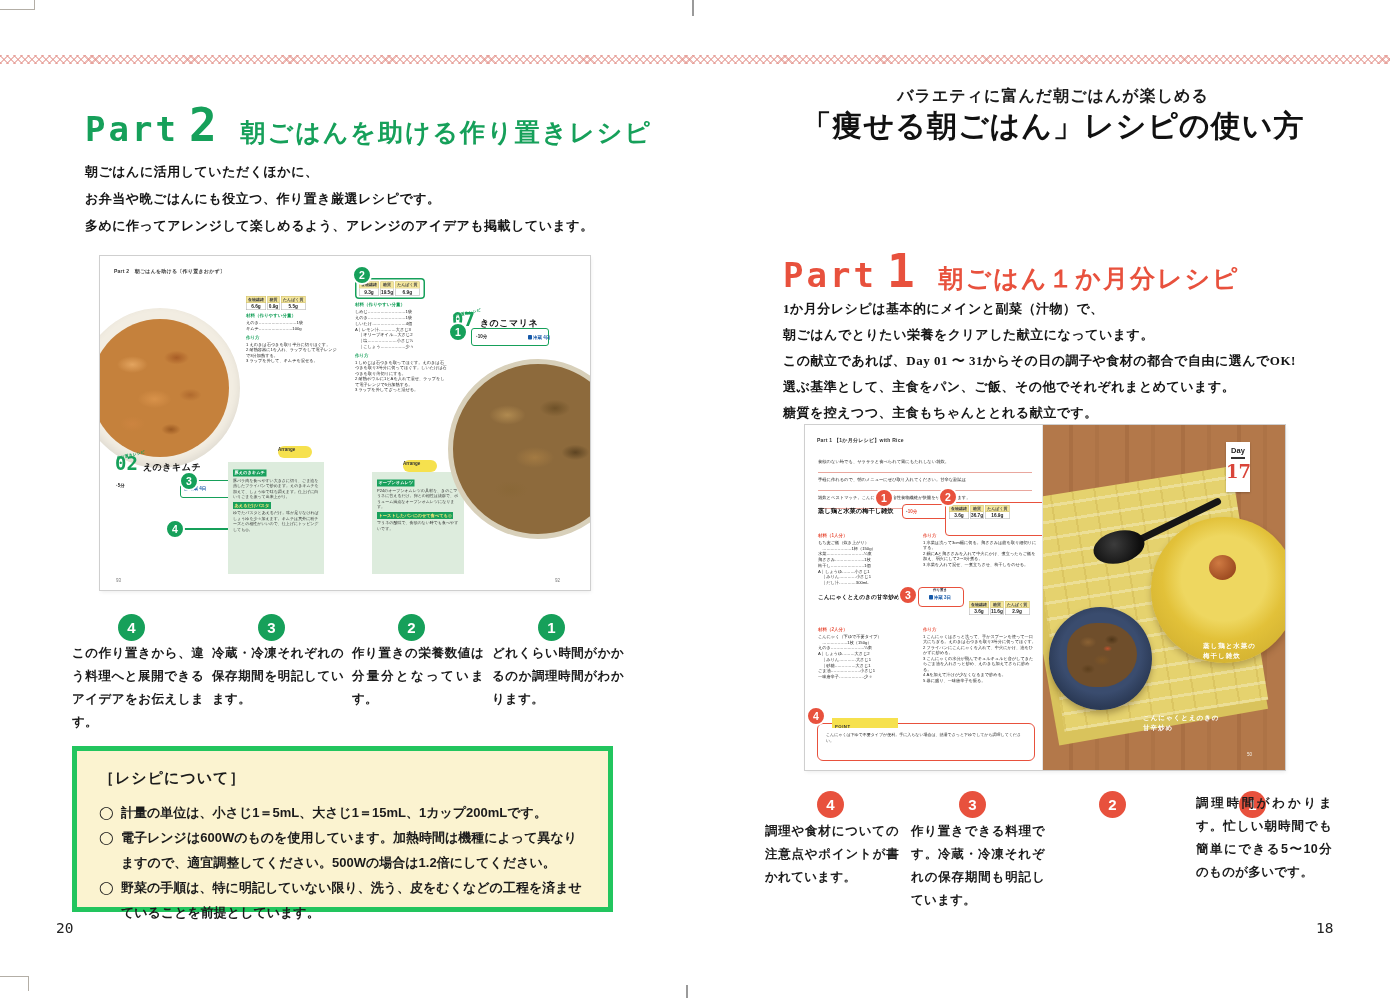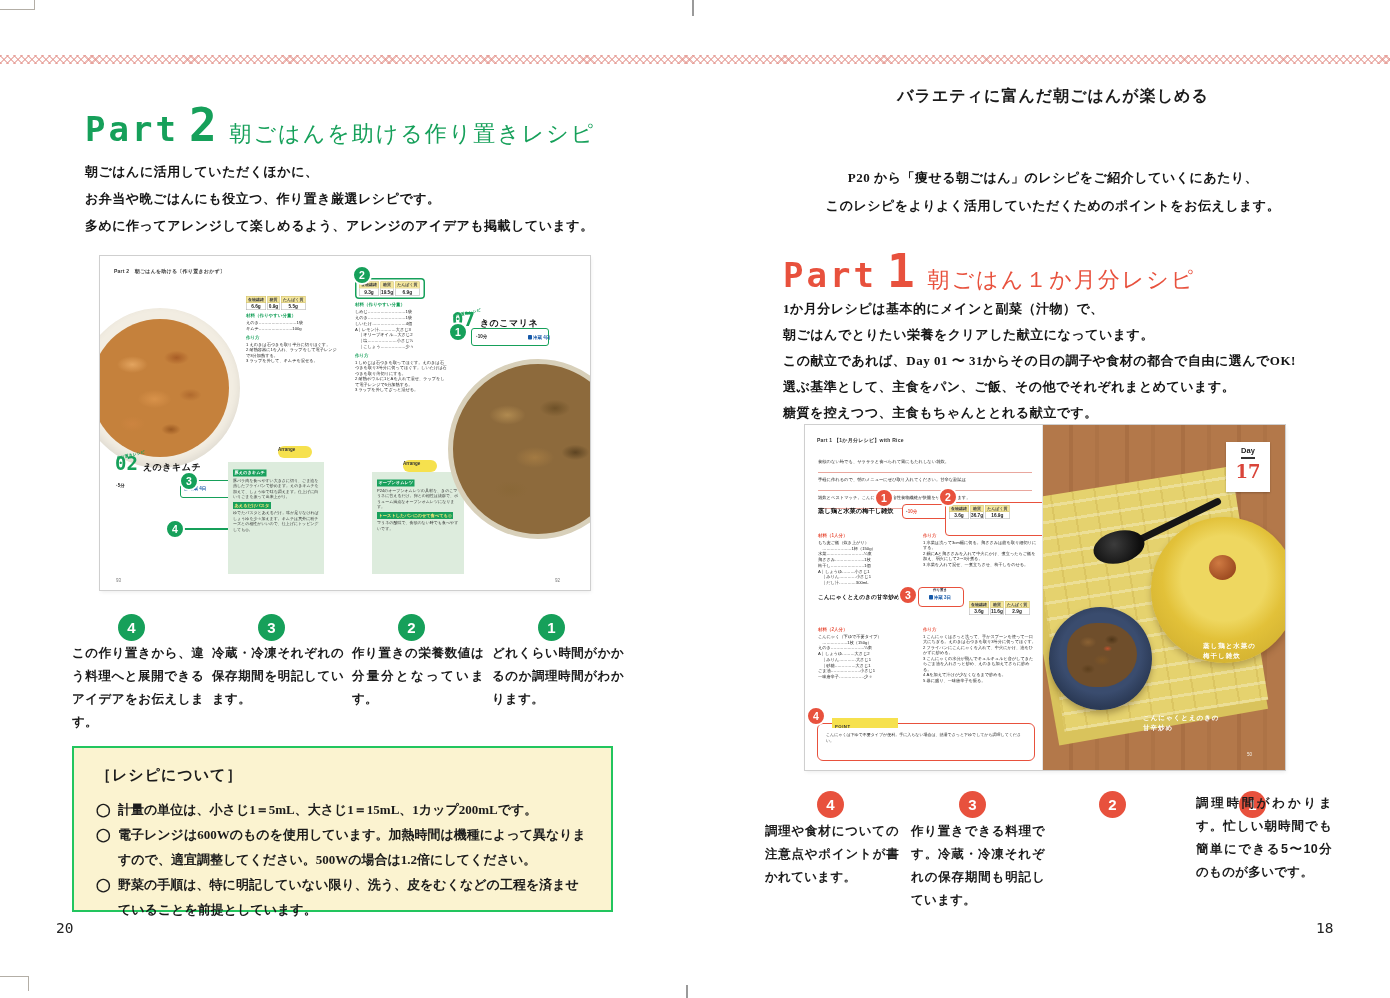--- a/index.html
+++ b/index.html
@@ -12,32 +12,32 @@
       repeating-linear-gradient(45deg, rgba(221,124,115,.6) 0 1.5px, transparent 1.5px 5px),
       repeating-linear-gradient(135deg, rgba(221,124,115,.6) 0 1.5px, transparent 1.5px 5px);}
   
   .mark{position:absolute;background:#9a9a9a;}
   .bracket-tl{position:absolute;left:0;top:0;width:34px;height:9px;border-right:1px solid #b3aea6;border-bottom:1px solid #b3aea6;}
   .bracket-bl{position:absolute;left:0;top:976px;width:28px;height:14px;border-top:1px solid #b3aea6;border-right:1px solid #b3aea6;}
   
   .part-head{position:absolute;display:flex;align-items:baseline;white-space:nowrap;}
   .part-word{font-family:"DejaVu Sans Mono",monospace;font-weight:bold;font-size:34px;letter-spacing:3px;}
   .part-num{font-family:"DejaVu Sans Mono",monospace;font-weight:bold;font-size:46px;margin-left:10px;}
-  .part-title{font-size:22px;font-weight:normal;letter-spacing:2px;margin-left:13px;}
+  .part-title{font-size:25px;font-weight:bold;letter-spacing:2px;margin-left:24px;}
   .green{color:#16a05a}.red{color:#e8513d}
   .body-serif{position:absolute;font-family:"Liberation Serif","DejaVu Serif",serif;font-weight:600;
               font-size:13px;line-height:27px;letter-spacing:.5px;color:#151515;}
   .join{white-space:pre-line;}
   
   .co{position:absolute;width:27px;height:27px;border-radius:50%;color:#fff;font-weight:bold;font-size:15px;
       display:flex;align-items:center;justify-content:center;}
   .co.g{background:#16a05a}.co.r{background:#e8513d}
   .co-text{position:absolute;font-size:12.5px;line-height:23px;font-weight:bold;letter-spacing:.3px;text-align:justify;color:#1b1b1b;}
   
-  .note{position:absolute;left:72px;top:746px;width:541px;height:166px;background:#fbf3d0;border:2px solid #22c55e;box-sizing:border-box;padding:18px 22px;font-family:Liberation Serif, serif;}
+  .note{position:absolute;left:72px;top:746px;width:541px;height:166px;background:#fbf3d0;border:5px solid #22c55e;box-sizing:border-box;padding:18px 22px;}
   .note-title{font-size:15px;font-weight:bold;letter-spacing:1px;margin-bottom:12px;}
   .note-item{display:flex;font-size:13px;line-height:25px;font-weight:600;}
   .note-item .mk{width:22px;flex:none;font-size:13px;}
   .pagenum{position:absolute;font-size:14.5px;font-family:"DejaVu Sans Mono",monospace;color:#222;}
   
   .thumb{position:absolute;background:#fff;box-shadow:0 0 0 1px #cfcfcf, 1px 2px 4px rgba(0,0,0,.08);overflow:hidden;}
   .s50{transform:scale(.5);transform-origin:0 0;}
   .mh{font-size:10px;font-weight:bold;color:#333;letter-spacing:.5px;white-space:nowrap;}
   .mlab-g{color:#16a05a;font-weight:bold;font-size:9px;margin:5px 0 2px;}
   .mlab-r{color:#e8513d;font-weight:bold;font-size:9px;margin:5px 0 2px;}
@@ -218,22 +218,21 @@
         <span>電子レンジは600Wのものを使用しています。加熱時間は機種によって異なりますので、適宜調整してください。500Wの場合は1.2倍にしてください。</span>
       </div>
     <div class="note-item">
         <span class="mk">◯</span>
         <span>野菜の手順は、特に明記していない限り、洗う、皮をむくなどの工程を済ませていることを前提としています。</span>
       </div>
   </div>
   <div class="pagenum" style="left:56px;top:920px">20</div>
 
   <div class="abs" style="left:760px;top:86px;width:586px;text-align:center;font-size:16px;font-weight:bold;letter-spacing:1px">バラエティに富んだ朝ごはんが楽しめる</div>
-  <div class="body-serif join" style="left:760px;top:164px;width:586px;text-align:center;line-height:28px">P20 から「痩せる朝ごはん」のレシピをご紹介していくにあたり、
-このレシピをよりよく活用していただくためのポイントをお伝えします。</div>
+  <div class="abs" style="left:760px;top:106px;width:586px;text-align:center;font-family:'Liberation Serif','DejaVu Serif',serif;font-size:30px;font-weight:600;letter-spacing:1px;color:#111">「痩せる朝ごはん」レシピの使い方</div>
 
   <div class="part-head red" style="left:783px;top:244px">
     <span class="part-word">Part</span>
     <span class="part-num">1</span>
     <span class="part-title">朝ごはん１か月分レシピ</span>
   </div>
   <div class="body-serif join" style="left:783px;top:296px;width:570px;line-height:26px">1か月分レシピは基本的にメインと副菜（汁物）で、
 朝ごはんでとりたい栄養をクリアした献立になっています。
 この献立であれば、Day 01 〜 31からその日の調子や食材の都合で自由に選んでOK!
 選ぶ基準として、主食をパン、ご飯、その他でそれぞれまとめています。
@@ -365,21 +364,21 @@
       <div class="abs" style="left:6px;top:182px;width:103px;height:103px;border-radius:50%;background:radial-gradient(circle at 50% 45%, #3a4c6e 0 52%, #2c3b57 70%, #223049 100%);box-shadow:0 4px 6px rgba(40,20,0,.3)">
         <div class="abs" style="left:18px;top:16px;width:70px;height:64px;border-radius:46% 54% 57% 43%;background:
           radial-gradient(12px 8px at 30% 30%, #8a6133, transparent 70%),
           radial-gradient(10px 7px at 64% 26%, #4f3619, transparent 70%),
           radial-gradient(12px 8px at 50% 58%, #7d5527, transparent 70%),
           radial-gradient(6px 4px at 58% 40%, #c0512e, transparent 75%),
           radial-gradient(10px 7px at 30% 72%, #5c3f1d, transparent 70%),
           #6f4e2b"></div>
       </div>
 
-      <div class="abs" style="left:183px;top:17px;width:44px;height:50px;background:#fff;box-shadow:0 1px 2px rgba(0,0,0,.25);text-align:center">
+      <div class="abs" style="left:183px;top:17px;width:24px;height:50px;background:#fff;box-shadow:0 1px 2px rgba(0,0,0,.25);text-align:center">
         <div style="font-size:7.5px;font-weight:bold;color:#222;margin-top:4px">Day</div>
         <div style="width:14px;height:2px;background:#333;margin:2px auto 2px"></div>
         <div style="font-family:'DejaVu Serif','Liberation Serif',serif;font-size:18px;font-weight:bold;color:#d9453a">17</div>
       </div>
       <div class="wlabel" style="left:160px;top:216px">
         <div>蒸し鶏と水菜の</div>
         <div>梅干し雑炊</div>
       </div>
       <div class="wlabel" style="left:100px;top:288px">
         <div>こんにゃくとえのきの</div>

